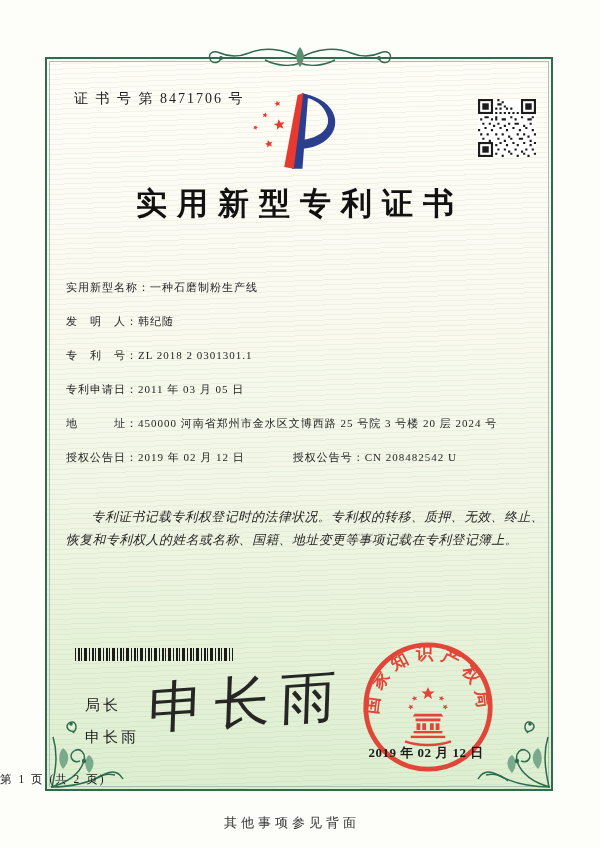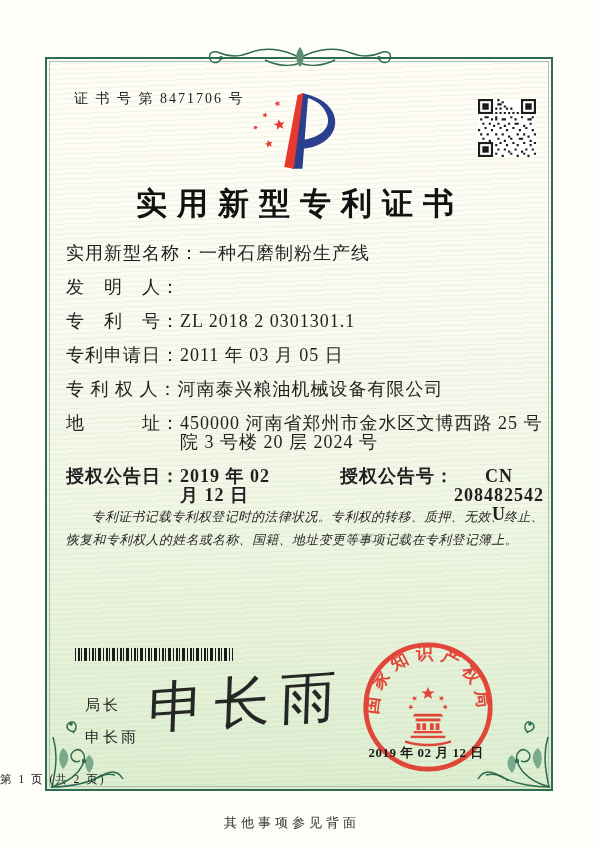--- a/index.html
+++ b/index.html
@@ -31,27 +31,27 @@
   .cert-no{
     position:absolute;left:74px;top:90px;font-size:14px;letter-spacing:2px;color:#222;
   }
   .logo{position:absolute;left:243px;top:84px;}
   .qr{position:absolute;left:478px;top:99px;width:58px;height:58px;}
   .title{
     position:absolute;left:0;right:0;top:183px;text-align:center;
     font-size:31px;font-weight:600;letter-spacing:10px;color:#111;
   }
   
-  .fields{position:absolute;left:66px;top:244px;width:478px;font-size:18px;}
+  .fields{position:absolute;left:66px;top:278px;width:478px;font-size:11px;}
   .field{display:flex;margin-bottom:15px;line-height:19px;}
   .flabel{white-space:nowrap;letter-spacing:1px;}
   .fvalue{flex:1;letter-spacing:1px;}
   .grant-line{display:flex;margin-top:1px;line-height:19px;}
-  .grant-line .group{display:flex;font-weight:bold;}
-  .grant-line .g2{margin-left:60px;text-align:center;}
+  .grant-line .group{display:flex;}
+  .grant-line .g2{margin-left:48px;text-align:center;}
   
   .paras{position:absolute;left:66px;top:506px;width:478px;}
   .paras p{
     margin:0 0 2px 0;font-size:12.8px;line-height:1.78;text-align:justify;
     text-indent:2em;font-style:italic;color:#262626;letter-spacing:0.5px;
   }
   
   .barcode{
     position:absolute;left:75px;top:648px;width:158px;height:13px;
     background:repeating-linear-gradient(90deg,
@@ -178,32 +178,29 @@
 
 <div class="title">实用新型专利证书</div>
 
 <div class="fields">
   <div class="field">
     <span class="flabel">实用新型名称：</span>
     <span class="fvalue">一种石磨制粉生产线</span>
   </div>
   <div class="field">
     <span class="flabel">发　明　人：</span>
+    <span class="fvalue">韩纪随</span>
   </div>
   <div class="field">
     <span class="flabel">专　利　号：</span>
     <span class="fvalue">ZL 2018 2 0301301.1</span>
   </div>
   <div class="field">
     <span class="flabel">专利申请日：</span>
     <span class="fvalue">2011 年 03 月 05 日</span>
-  </div>
-  <div class="field">
-    <span class="flabel">专 利 权 人：</span>
-    <span class="fvalue">河南泰兴粮油机械设备有限公司</span>
   </div>
   <div class="field">
     <span class="flabel">地　　　址：</span>
     <span class="fvalue">450000 河南省郑州市金水区文博西路 25 号院 3 号楼 20 层 2024 号</span>
   </div>
   <div class="grant-line">
     <span class="group">
       <span class="flabel">授权公告日：</span>
       <span class="fvalue">2019 年 02 月 12 日</span>
     </span>

